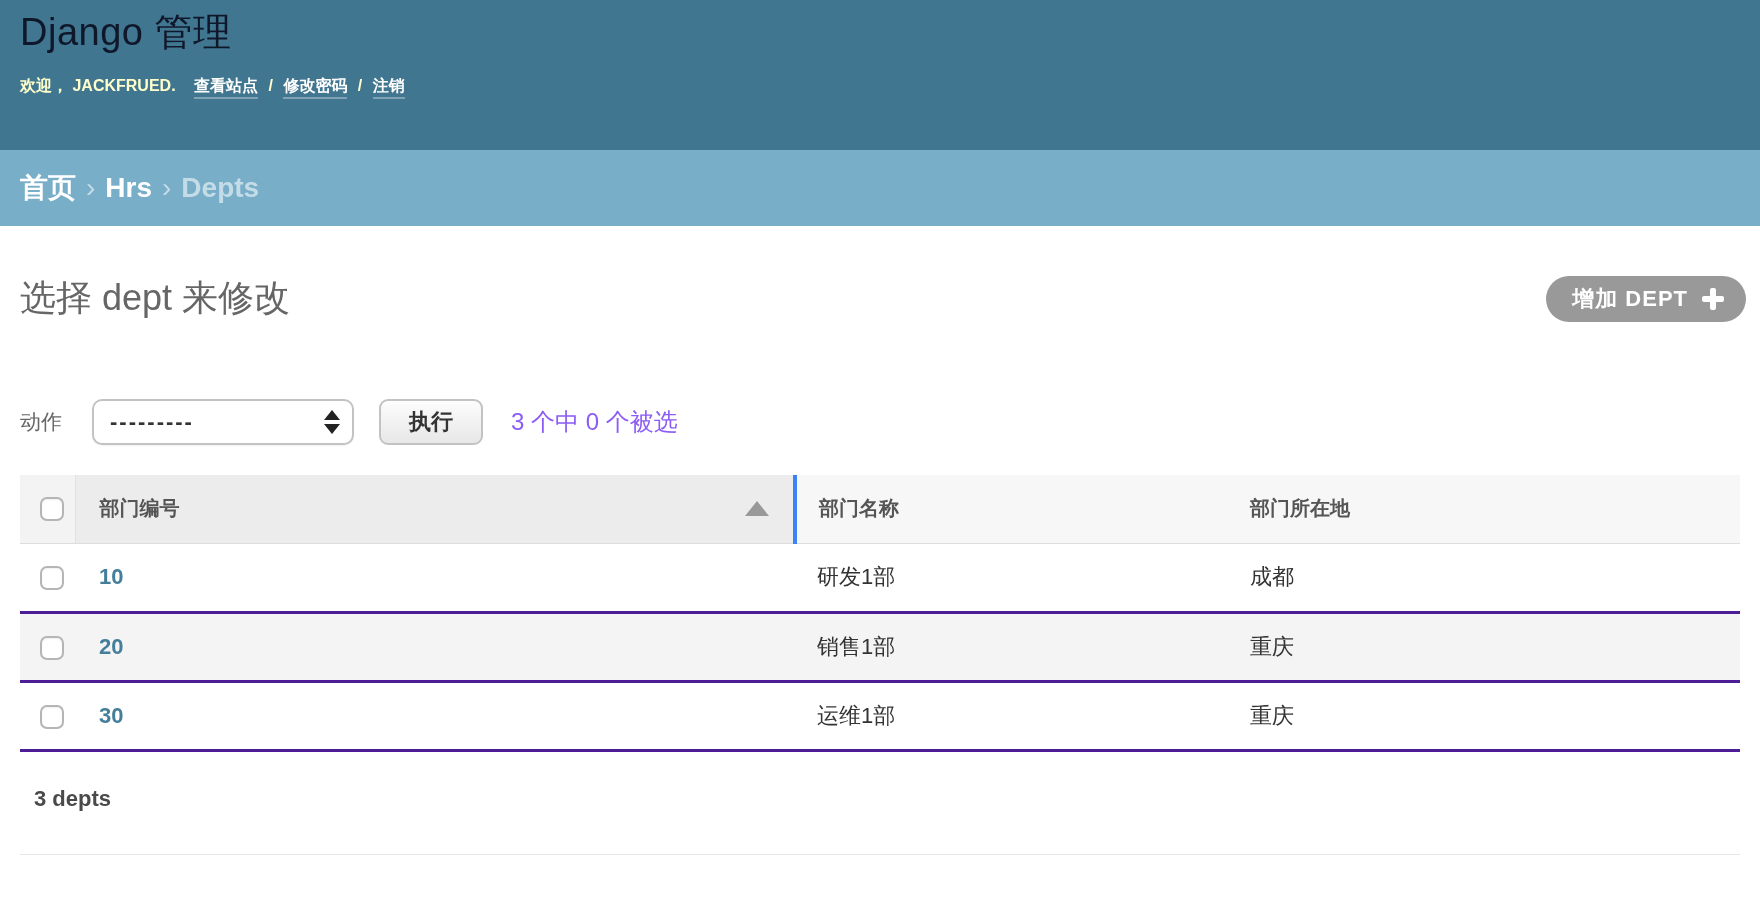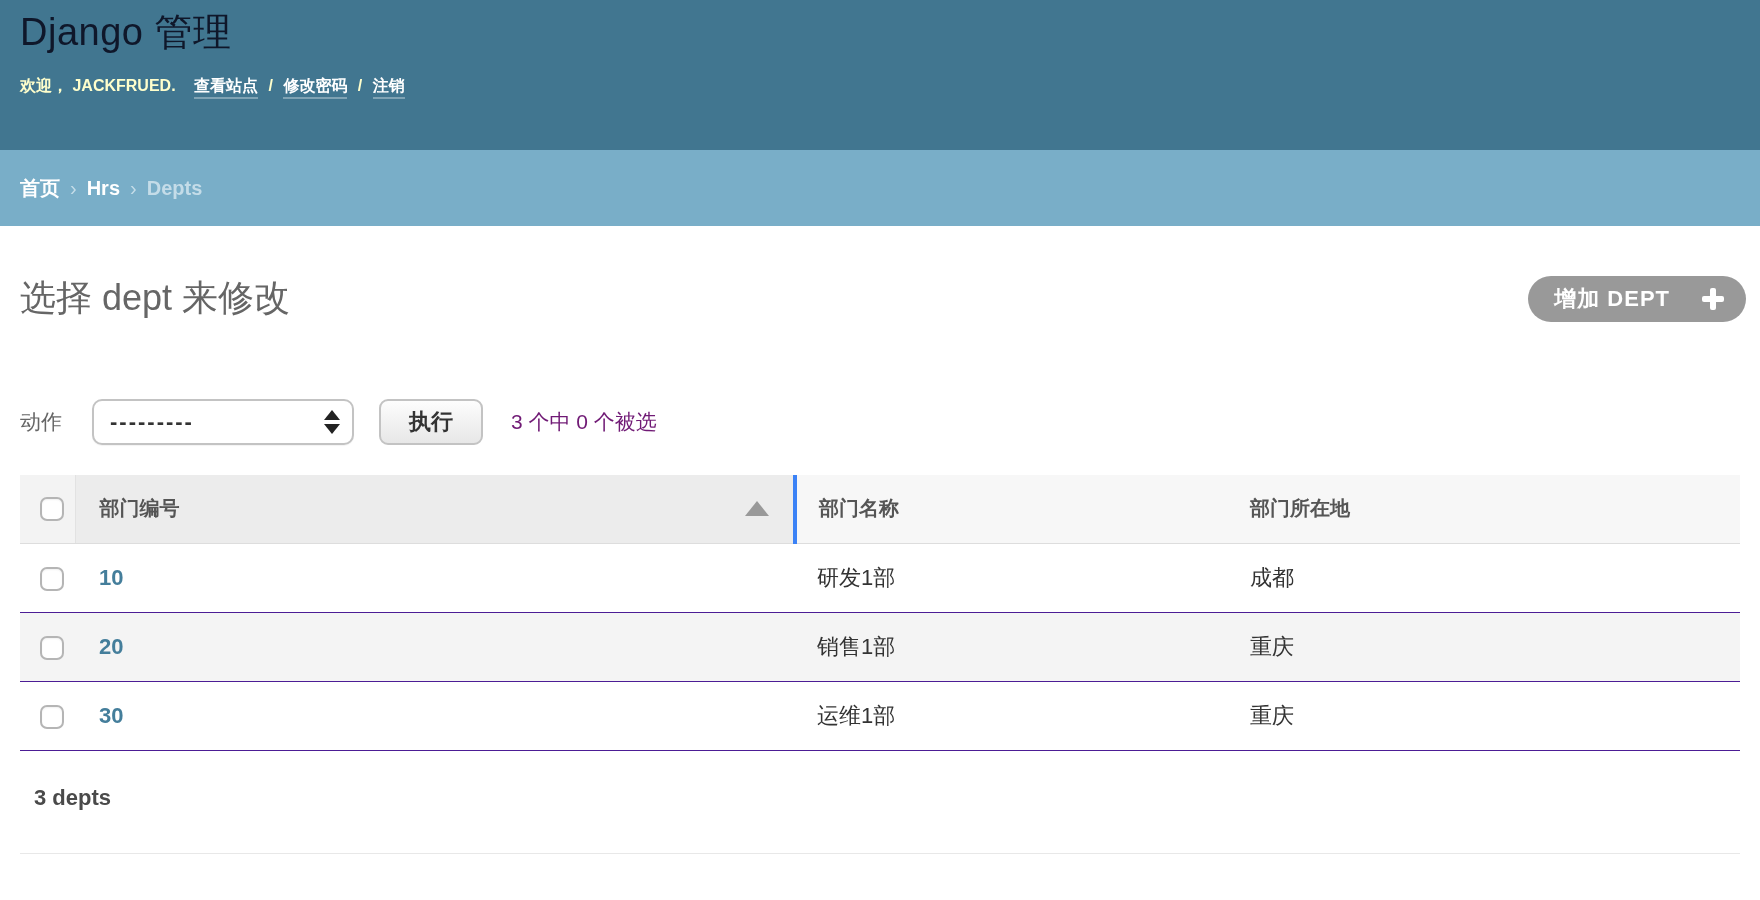--- a/index.html
+++ b/index.html
@@ -9,29 +9,29 @@
   
   .admin-header { background:#417690; height:150px; padding:10px 20px 0; }
   .site-title { color:#0f172a; font-size:38px; font-weight:400; line-height:1.2; letter-spacing:0.5px; }
   .user-tools { margin-top:20px; font-size:16px; font-weight:bold; color:#ffffcc; }
   .user-tools .welcome { margin-right:14px; }
   .user-tools a { color:#fff; text-decoration:none; border-bottom:2px solid rgba(255,255,255,0.33); padding-bottom:3px; }
   .user-tools .sep { color:#ffffcc; margin:0 6px; }
 
   
   .breadcrumbs { background:#79aec8; height:76px; padding:0 20px; display:flex; align-items:center;
-    font-size:20px; font-weight:bold; color:#c4dce8; }
+    font-size:28px; font-weight:bold; color:#c4dce8; }
   .breadcrumbs a { color:#fff; text-decoration:none; }
   .breadcrumbs .crumb-sep { margin:0 10px; font-weight:normal; }
 
   
   .content { padding:0 20px; }
   .content-header { margin-top:48px; display:flex; justify-content:space-between; align-items:center; }
   .page-title { color:#666; font-size:36px; font-weight:300; }
-  .add-button { display:flex; align-items:center; gap:32px; background:#999; color:#fff;
+  .add-button { display:flex; align-items:center; gap:14px; background:#999; color:#fff;
     border:none; border-radius:24px; height:46px; padding:0 22px 0 26px;
     font-size:22px; font-weight:bold; letter-spacing:1px; cursor:pointer; margin-right:-6px; }
   .plus-icon { position:relative; width:22px; height:22px; display:inline-block; }
   .plus-icon::before, .plus-icon::after { content:""; position:absolute; background:#fff; border-radius:2px; }
   .plus-icon::before { left:8px; top:0; width:6px; height:22px; }
   .plus-icon::after { left:0; top:8px; width:22px; height:6px; }
 
   
   .actions-bar { margin-top:76px; display:flex; align-items:center; }
   .action-label { color:#666; font-size:21px; margin-right:30px; }
@@ -39,34 +39,34 @@
     display:flex; align-items:center; justify-content:space-between; padding:0 12px 0 16px; cursor:pointer;
     box-shadow:0 1px 1px rgba(0,0,0,0.05); }
   .select-value { font-size:22px; color:#333; letter-spacing:2px; font-weight:bold; }
   .select-arrows { display:flex; flex-direction:column; gap:4px; align-items:center; }
   .select-arrows i { display:block; width:0; height:0; border-left:8px solid transparent; border-right:8px solid transparent; }
   .arrow-up { border-bottom:10px solid #222; }
   .arrow-down { border-top:10px solid #222; }
   .go-button { margin-left:25px; height:46px; padding:0 28px; font-size:22px; font-weight:bold; color:#333;
     background:linear-gradient(#fdfdfd,#e7e7e7); border:2px solid #c3c3c3; border-radius:9px; cursor:pointer;
     font-family:"Liberation Sans","DejaVu Sans",sans-serif; }
-  .action-counter { margin-left:28px; color:#701a75; font-size:21px; }
+  .action-counter { margin-left:28px; color:#8b5cf6; font-size:24px; }
 
   
   table.changelist { margin-top:30px; width:1720px; border-collapse:collapse; table-layout:fixed; }
   col.c-check { width:55px; } col.c-no { width:720px; } col.c-name { width:433px; }
   thead th { height:68px; text-align:left; font-size:20px; font-weight:bold; color:#555;
     background:#f7f7f7; border-bottom:1px solid #ddd; }
   th.check-col { background:#f3f3f3; border-right:1px solid #e2e2e2; padding-left:20px; }
   th.sorted-col { background:#ececec; border-right:4px solid #3b82f6; }
   .th-flex { display:flex; align-items:center; justify-content:space-between; padding:0 24px; }
   .th-pad { padding-left:22px; }
   .sort-asc-icon { width:0; height:0; border-left:12px solid transparent; border-right:12px solid transparent;
     border-bottom:15px solid #999; }
-  tbody td { height:69px; border-bottom:1px solid #4c1d95; font-size:22px; color:#333; }
+  tbody td { height:69px; border-bottom:3px solid #4c1d95; font-size:22px; color:#333; }
   tbody tr.row-alt { background:#f4f4f4; }
   td.cell-check { padding-left:20px; }
   td.cell-no { padding-left:24px; }
   td.cell-pad { padding-left:22px; }
   .row-link { color:#447e9b; font-weight:bold; text-decoration:none; font-size:22px; }
   .checkbox { display:inline-block; width:24px; height:24px; background:#fff; border:2px solid #b5b5b5;
     border-radius:7px; box-shadow:inset 0 1px 2px rgba(0,0,0,0.06); cursor:pointer; vertical-align:middle; }
 
   
   .paginator { width:1720px; padding:34px 14px 42px; font-size:22px; font-weight:600; color:#4a4a4a;

